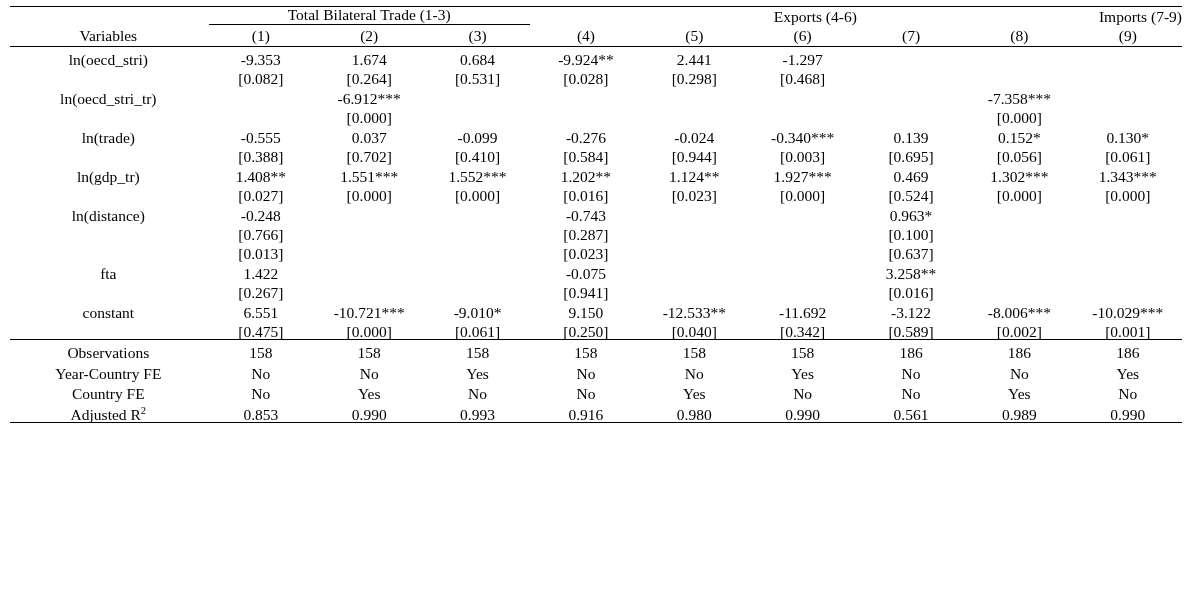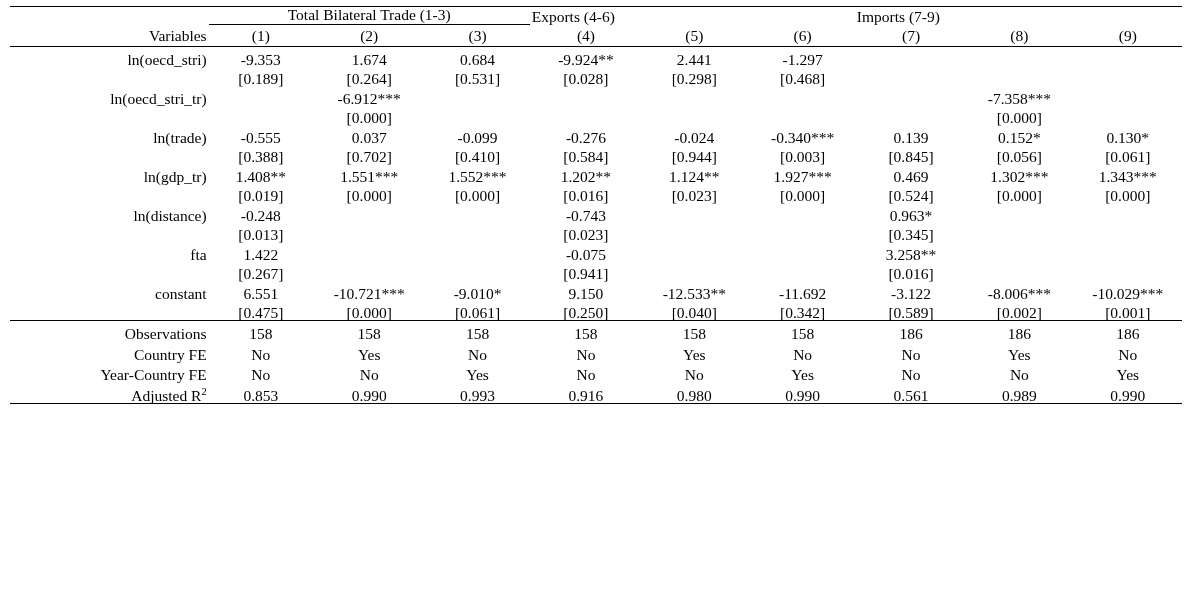--- a/index.html
+++ b/index.html
@@ -33,37 +33,37 @@
     margin: 0;
     font-weight: normal;
     vertical-align: bottom;
     white-space: nowrap;
   }
   
   col.c-var   { width: 196px; }
   col.c-num   { width: 108px; }
 
   .cell-center { text-align: center; }
-  .cell-left   { text-align: right; }
+  .cell-left   { text-align: center; }
 
   
   .rule-top td, .rule-top th { border-top: 1.3px solid #000; }
   .rule-bot td, .rule-bot th { border-bottom: 1.3px solid #000; }
 
   tr.group-head td { padding-bottom: 1px; }
   .grp-underline {
     display: block;
     border-bottom: 1.1px solid #000;
     padding-bottom: 1px;
     margin: 0 2px;
     text-align: center;
   }
   .grp-plain {
     display: block;
-    text-align: left;
+    text-align: right;
   }
 
   tr.colnum td { padding-top: 2px; padding-bottom: 3px; }
 
   tr.coefrow td { padding-top: 4.5px; }
   tr.serow  td  { padding-top: 3.5px; }
 
   tr.statrow td { padding-top: 5.0px; margin-top: 41px; }
 
   .varname { padding-left: 1px; }
@@ -121,21 +121,21 @@
         <td class="cell-center">0.684</td>
         <td class="cell-center">-9.924**</td>
         <td class="cell-center">2.441</td>
         <td class="cell-center">-1.297</td>
         <td class="cell-center"></td>
         <td class="cell-center"></td>
         <td class="cell-center"></td>
       </tr>
       <tr class="serow">
         <td class="cell-left varname"></td>
-        <td class="cell-center">[0.189]</td>
+        <td class="cell-center">[0.082]</td>
         <td class="cell-center">[0.264]</td>
         <td class="cell-center">[0.531]</td>
         <td class="cell-center">[0.028]</td>
         <td class="cell-center">[0.298]</td>
         <td class="cell-center">[0.468]</td>
         <td class="cell-center"></td>
         <td class="cell-center"></td>
         <td class="cell-center"></td>
       </tr>
 
@@ -177,40 +177,40 @@
         <td class="cell-center">0.130*</td>
       </tr>
       <tr class="serow">
         <td class="cell-left varname"></td>
         <td class="cell-center">[0.388]</td>
         <td class="cell-center">[0.702]</td>
         <td class="cell-center">[0.410]</td>
         <td class="cell-center">[0.584]</td>
         <td class="cell-center">[0.944]</td>
         <td class="cell-center">[0.003]</td>
-        <td class="cell-center">[0.845]</td>
+        <td class="cell-center">[0.695]</td>
         <td class="cell-center">[0.056]</td>
         <td class="cell-center">[0.061]</td>
       </tr>
 
       <tr class="coefrow">
         <td class="cell-left varname">ln(gdp_tr)</td>
         <td class="cell-center">1.408**</td>
         <td class="cell-center">1.551***</td>
         <td class="cell-center">1.552***</td>
         <td class="cell-center">1.202**</td>
         <td class="cell-center">1.124**</td>
         <td class="cell-center">1.927***</td>
         <td class="cell-center">0.469</td>
         <td class="cell-center">1.302***</td>
         <td class="cell-center">1.343***</td>
       </tr>
       <tr class="serow">
         <td class="cell-left varname"></td>
-        <td class="cell-center">[0.019]</td>
+        <td class="cell-center">[0.027]</td>
         <td class="cell-center">[0.000]</td>
         <td class="cell-center">[0.000]</td>
         <td class="cell-center">[0.016]</td>
         <td class="cell-center">[0.023]</td>
         <td class="cell-center">[0.000]</td>
         <td class="cell-center">[0.524]</td>
         <td class="cell-center">[0.000]</td>
         <td class="cell-center">[0.000]</td>
       </tr>
 
@@ -219,30 +219,42 @@
         <td class="cell-center">-0.248</td>
         <td class="cell-center"></td>
         <td class="cell-center"></td>
         <td class="cell-center">-0.743</td>
         <td class="cell-center"></td>
         <td class="cell-center"></td>
         <td class="cell-center">0.963*</td>
         <td class="cell-center"></td>
         <td class="cell-center"></td>
       </tr>
+      <tr class="serow">
+        <td class="cell-left varname"></td>
+        <td class="cell-center">[0.766]</td>
+        <td class="cell-center"></td>
+        <td class="cell-center"></td>
+        <td class="cell-center">[0.287]</td>
+        <td class="cell-center"></td>
+        <td class="cell-center"></td>
+        <td class="cell-center">[0.100]</td>
+        <td class="cell-center"></td>
+        <td class="cell-center"></td>
+      </tr>
 
       <tr class="serow">
         <td class="cell-left varname"></td>
         <td class="cell-center">[0.013]</td>
         <td class="cell-center"></td>
         <td class="cell-center"></td>
         <td class="cell-center">[0.023]</td>
         <td class="cell-center"></td>
         <td class="cell-center"></td>
-        <td class="cell-center">[0.345]</td>
+        <td class="cell-center">[0.637]</td>
         <td class="cell-center"></td>
         <td class="cell-center"></td>
       </tr>
 
       <tr class="coefrow">
         <td class="cell-left varname">fta</td>
         <td class="cell-center">1.422</td>
         <td class="cell-center"></td>
         <td class="cell-center"></td>
         <td class="cell-center">-0.075</td>
@@ -298,43 +310,43 @@
         <td class="cell-center">158</td>
         <td class="cell-center">158</td>
         <td class="cell-center">158</td>
         <td class="cell-center">186</td>
         <td class="cell-center">186</td>
         <td class="cell-center">186</td>
       </tr>
 
 
       <tr class="statrow">
+        <td class="cell-left varname">Year-Country FE</td>
+        <td class="cell-center">No</td>
+        <td class="cell-center">No</td>
+        <td class="cell-center">Yes</td>
+        <td class="cell-center">No</td>
+        <td class="cell-center">No</td>
+        <td class="cell-center">Yes</td>
+        <td class="cell-center">No</td>
+        <td class="cell-center">No</td>
+        <td class="cell-center">Yes</td>
+      </tr>
+
+      <tr class="statrow">
         <td class="cell-left varname">Country FE</td>
         <td class="cell-center">No</td>
         <td class="cell-center">Yes</td>
         <td class="cell-center">No</td>
         <td class="cell-center">No</td>
         <td class="cell-center">Yes</td>
         <td class="cell-center">No</td>
         <td class="cell-center">No</td>
         <td class="cell-center">Yes</td>
         <td class="cell-center">No</td>
-      </tr>
-
-      <tr class="statrow">
-        <td class="cell-left varname">Year-Country FE</td>
-        <td class="cell-center">No</td>
-        <td class="cell-center">No</td>
-        <td class="cell-center">Yes</td>
-        <td class="cell-center">No</td>
-        <td class="cell-center">No</td>
-        <td class="cell-center">Yes</td>
-        <td class="cell-center">No</td>
-        <td class="cell-center">No</td>
-        <td class="cell-center">Yes</td>
       </tr>
 
       <tr class="statrow rule-bot">
         <td class="cell-left varname"><span>Adjusted R</span><sup>2</sup></td>
         <td class="cell-center">0.853</td>
         <td class="cell-center">0.990</td>
         <td class="cell-center">0.993</td>
         <td class="cell-center">0.916</td>
         <td class="cell-center">0.980</td>
         <td class="cell-center">0.990</td>

